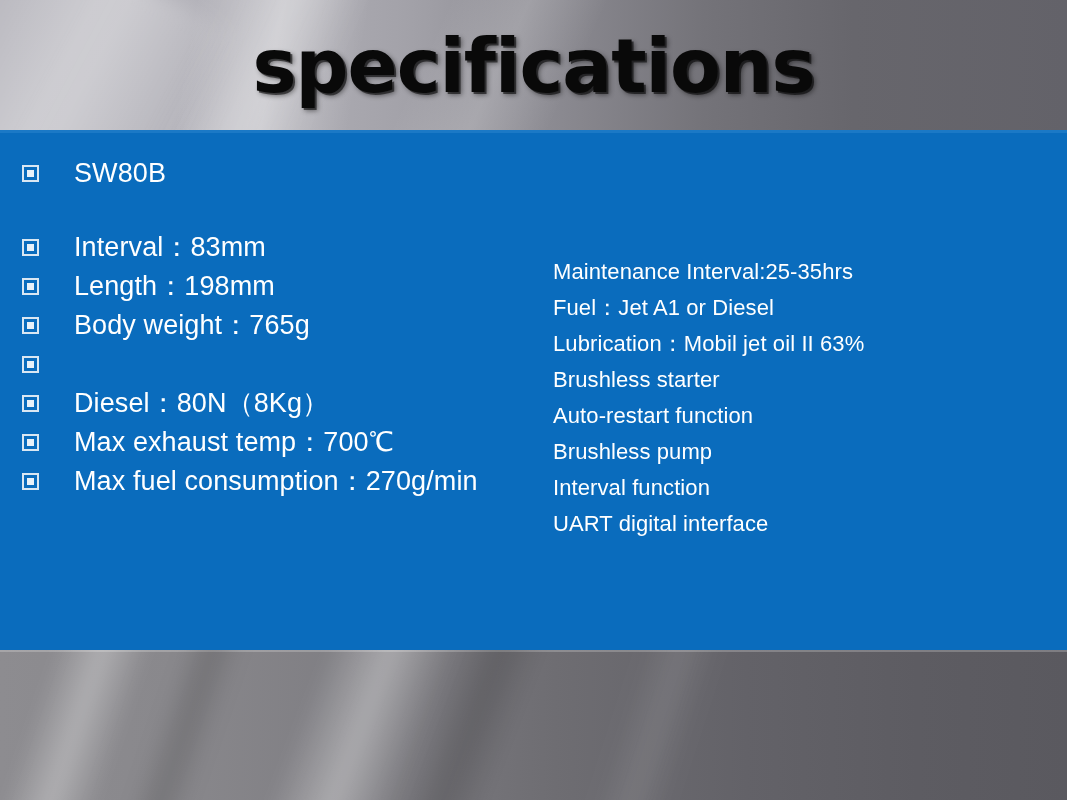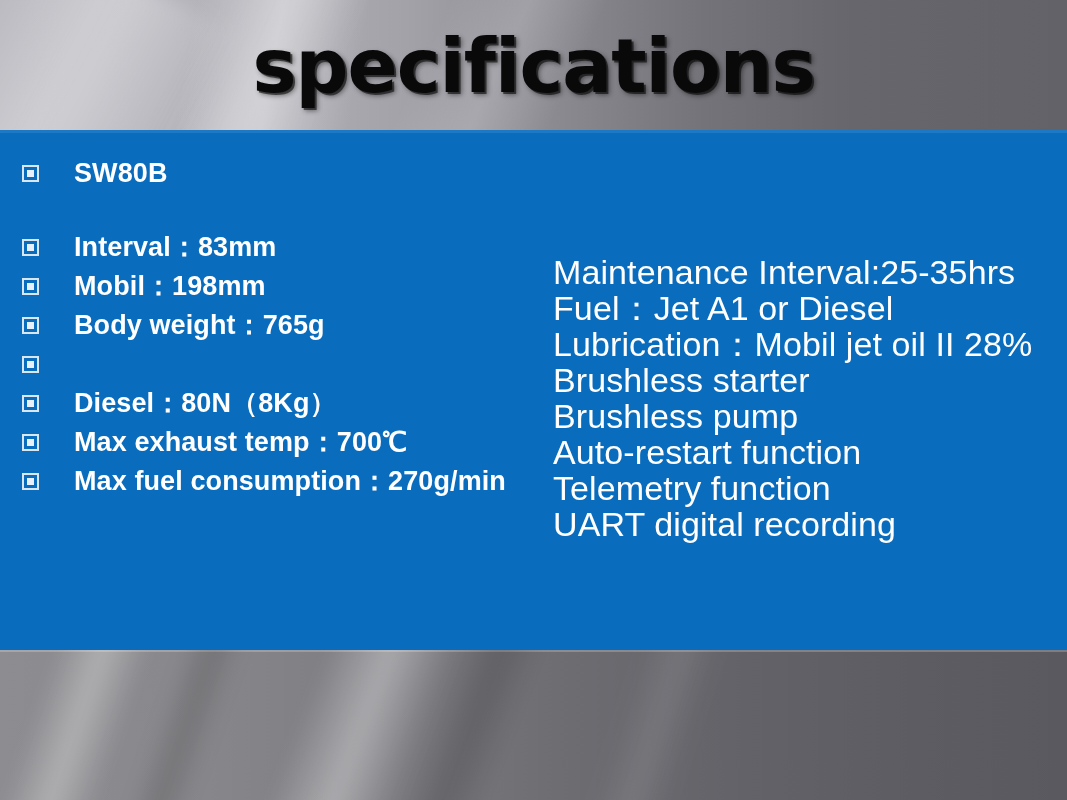--- a/index.html
+++ b/index.html
@@ -132,32 +132,31 @@
     width: 7px; height: 7px;
     background: #e8f1f9;
   }
   .bullet-text {
     margin-left: 35px;
     font-size: 27px;
     line-height: 39px;
     color: #ffffff;
     white-space: nowrap;
     letter-spacing: 0.1px;
-    font-weight: bold;
   }
 
   
   #right-column {
     position: absolute;
     left: 553px;
     top: 124px;
     width: 500px;
   }
   .plain-row {
-    font-size: 34px;
+    font-size: 22px;
     line-height: 36px;
     color: #ffffff;
     white-space: nowrap;
     letter-spacing: 0.1px;
   }
 
   
   #bottom-band {
     position: absolute;
     left: 0; top: 650px;
@@ -259,21 +258,21 @@
         <span class="bullet-text">SW80B</span>
       </div>
 
       <div class="bullet-row">
         <span class="bullet-marker"></span>
         <span class="bullet-text">Interval：83mm</span>
       </div>
 
       <div class="bullet-row">
         <span class="bullet-marker"></span>
-        <span class="bullet-text">Mobil：198mm</span>
+        <span class="bullet-text">Length：198mm</span>
       </div>
 
       <div class="bullet-row">
         <span class="bullet-marker"></span>
         <span class="bullet-text">Body weight：765g</span>
       </div>
 
       <div class="bullet-row">
         <span class="bullet-marker"></span>
       </div>
@@ -291,26 +290,26 @@
       <div class="bullet-row">
         <span class="bullet-marker"></span>
         <span class="bullet-text">Max fuel consumption：270g/min</span>
       </div>
 
     </div>
 
     <div id="right-column">
       <div class="plain-row">Maintenance Interval:25-35hrs</div>
       <div class="plain-row">Fuel：Jet A1 or Diesel</div>
-      <div class="plain-row">Lubrication：Mobil jet oil II 28%</div>
+      <div class="plain-row">Lubrication：Mobil jet oil II 63%</div>
       <div class="plain-row">Brushless starter</div>
+      <div class="plain-row">Auto-restart function</div>
       <div class="plain-row">Brushless pump</div>
-      <div class="plain-row">Auto-restart function</div>
-      <div class="plain-row">Telemetry function</div>
-      <div class="plain-row">UART digital recording</div>
+      <div class="plain-row">Interval function</div>
+      <div class="plain-row">UART digital interface</div>
     </div>
 
   </div>
 
   <div id="bottom-band">
     <div id="bottom-topline"></div>
     <div class="streak" id="streak-1"></div>
     <div class="streak" id="streak-2"></div>
     <div class="streak" id="streak-3"></div>
     <div class="streak" id="streak-4"></div>

